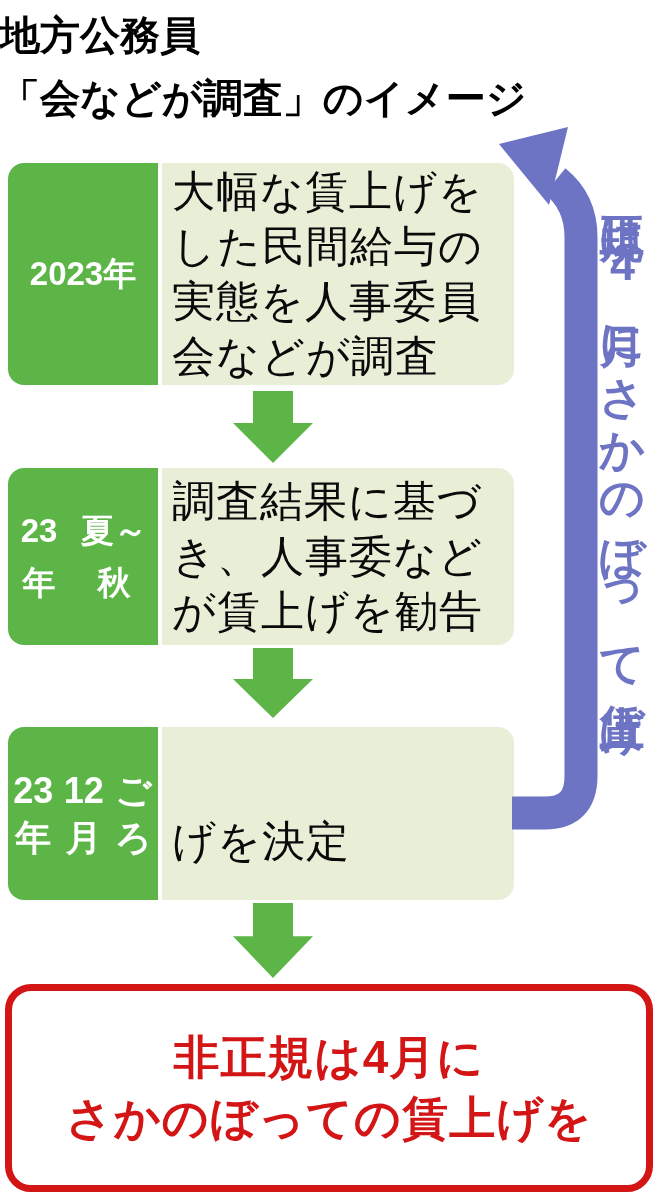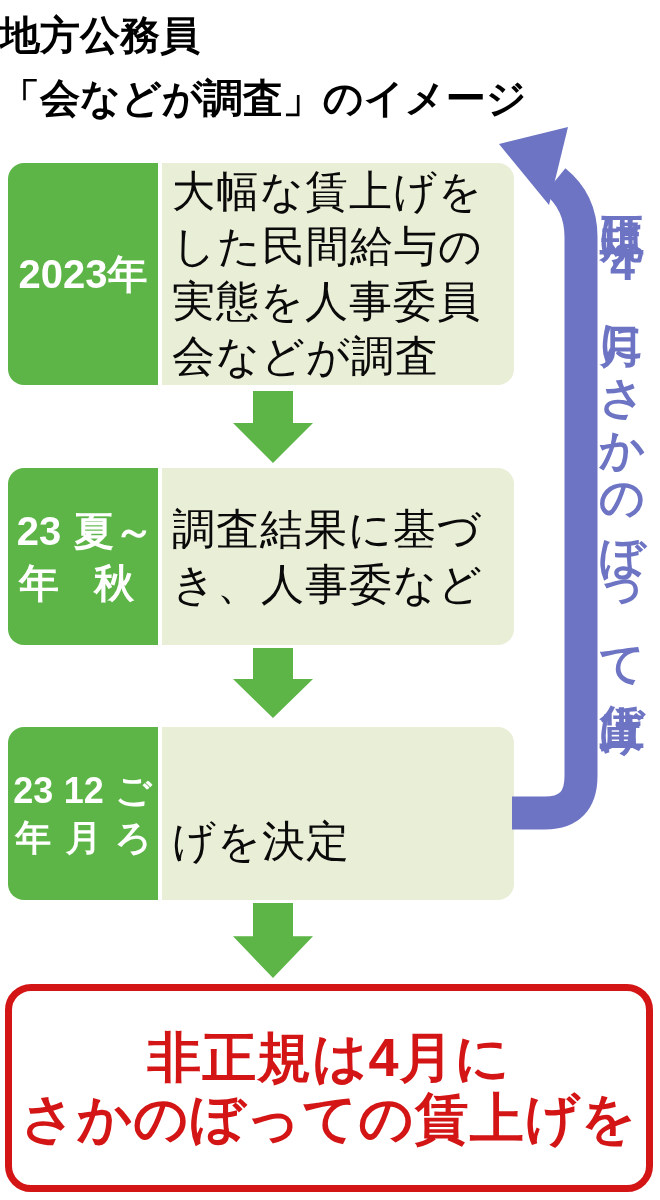--- a/index.html
+++ b/index.html
@@ -16,21 +16,21 @@
     position:absolute; top:4px; left:0; width:660px; text-align:left;
     font-size:40px; line-height:63px; font-weight:bold; color:var(--title-text);
   }
   .step{position:absolute; left:8px; width:506px; display:flex;}
   .step-1{top:163px; height:222px;}
   .step-2{top:468px; height:177px;}
   .step-3{top:727px; height:173px;}
   .period{
     flex:0 0 150px; background:var(--green); color:#fff; font-weight:bold;
     border-radius:16px 0 0 16px; display:flex; align-items:center; justify-content:center;
-    text-align:center; font-size:40px; line-height:52px;
+    text-align:center; font-size:33px; line-height:52px;
   }
   .step-3 .period{font-size:36px; line-height:47px;}
   .desc{
     flex:1; margin-left:4px; background:var(--light-green);
     border-radius:0 16px 16px 0; display:flex; align-items:center;
     padding:0 4px 0 10px; color:#0a0a0a; font-size:43px; line-height:55px;
     letter-spacing:1px; font-weight:500;
   }
   .down-arrow{position:absolute; left:233px; width:80px;}
   .down-arrow svg{display:block; width:100%; height:100%;}
@@ -45,21 +45,21 @@
     position:absolute; top:181px; left:592px; height:745px;
     writing-mode:vertical-rl; text-orientation:upright;
     color:var(--blue); font-size:45px; font-weight:600; letter-spacing:2px;
     white-space:nowrap;
   }
   .result{
     position:absolute; left:5px; top:984px; width:648px; height:208px;
     box-sizing:border-box; background:var(--background);
     border:7px solid var(--red); border-radius:26px;
     display:flex; align-items:center; justify-content:center; text-align:center;
-    color:var(--red); font-weight:bold; font-size:54px; line-height:61px; letter-spacing:1px;
+    color:var(--red); font-weight:bold; font-size:46px; line-height:61px; letter-spacing:1px;
   }
 </style>
 </head>
 <body>
 
 <div class="canvas">
 
   <div class="title"><span>地方公務員</span><br><span>「会などが調査」のイメージ</span></div>
 
   <div class="step step-1">
@@ -78,21 +78,21 @@
       </svg>
   </div>
 
   <div class="step step-2">
     <div class="period">
         <span>23年</span>
         <br>
         <span>夏～秋</span>
       </div>
     <div class="desc">
-      <div><span>調査結果に基づ</span><br><span>き、人事委など</span><br></div>
+      <div><span>調査結果に基づ</span><br><span>き、人事委など</span><br><span>が賃上げを勧告</span></div>
     </div>
   </div>
 
   <div class="down-arrow arrow-2">
     <svg viewBox="0 0 80 70" preserveAspectRatio="none">
         <polygon points="20,0 60,0 60,31 80,31 40,70 0,31 20,31"></polygon>
       </svg>
   </div>
 
   <div class="step step-3">

